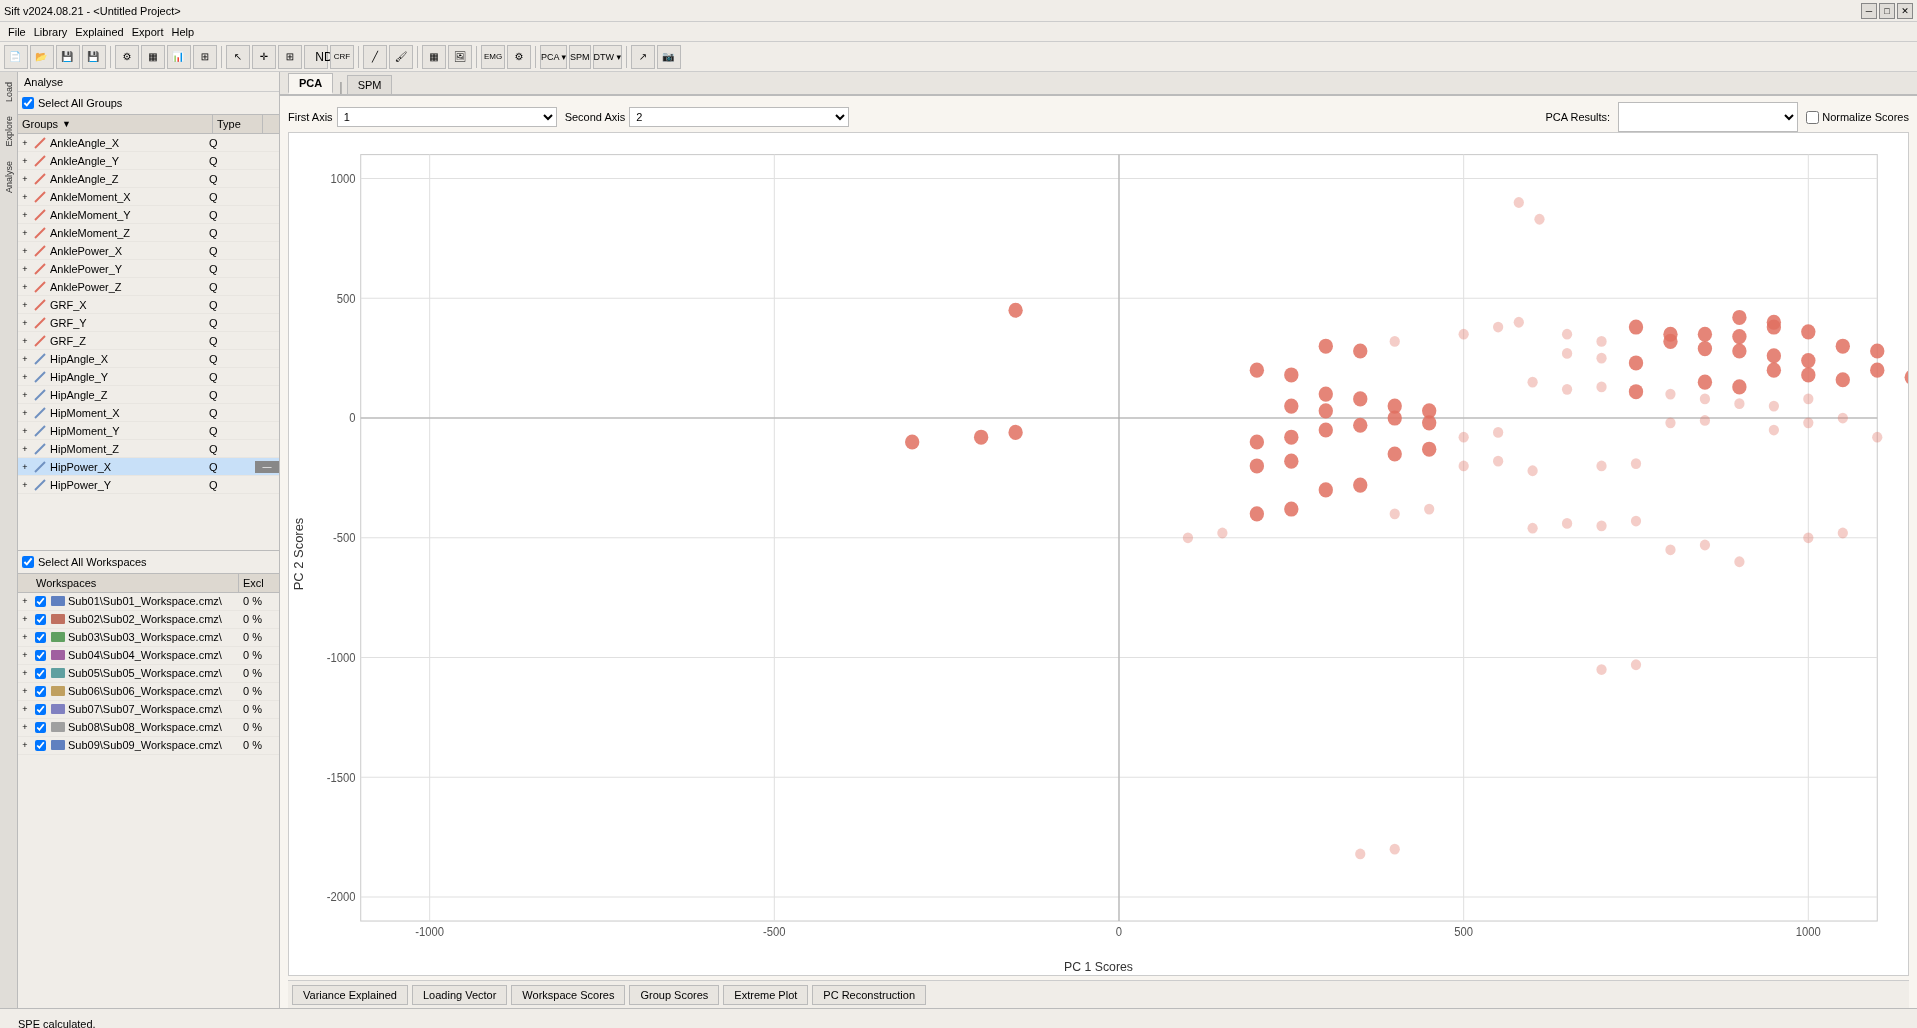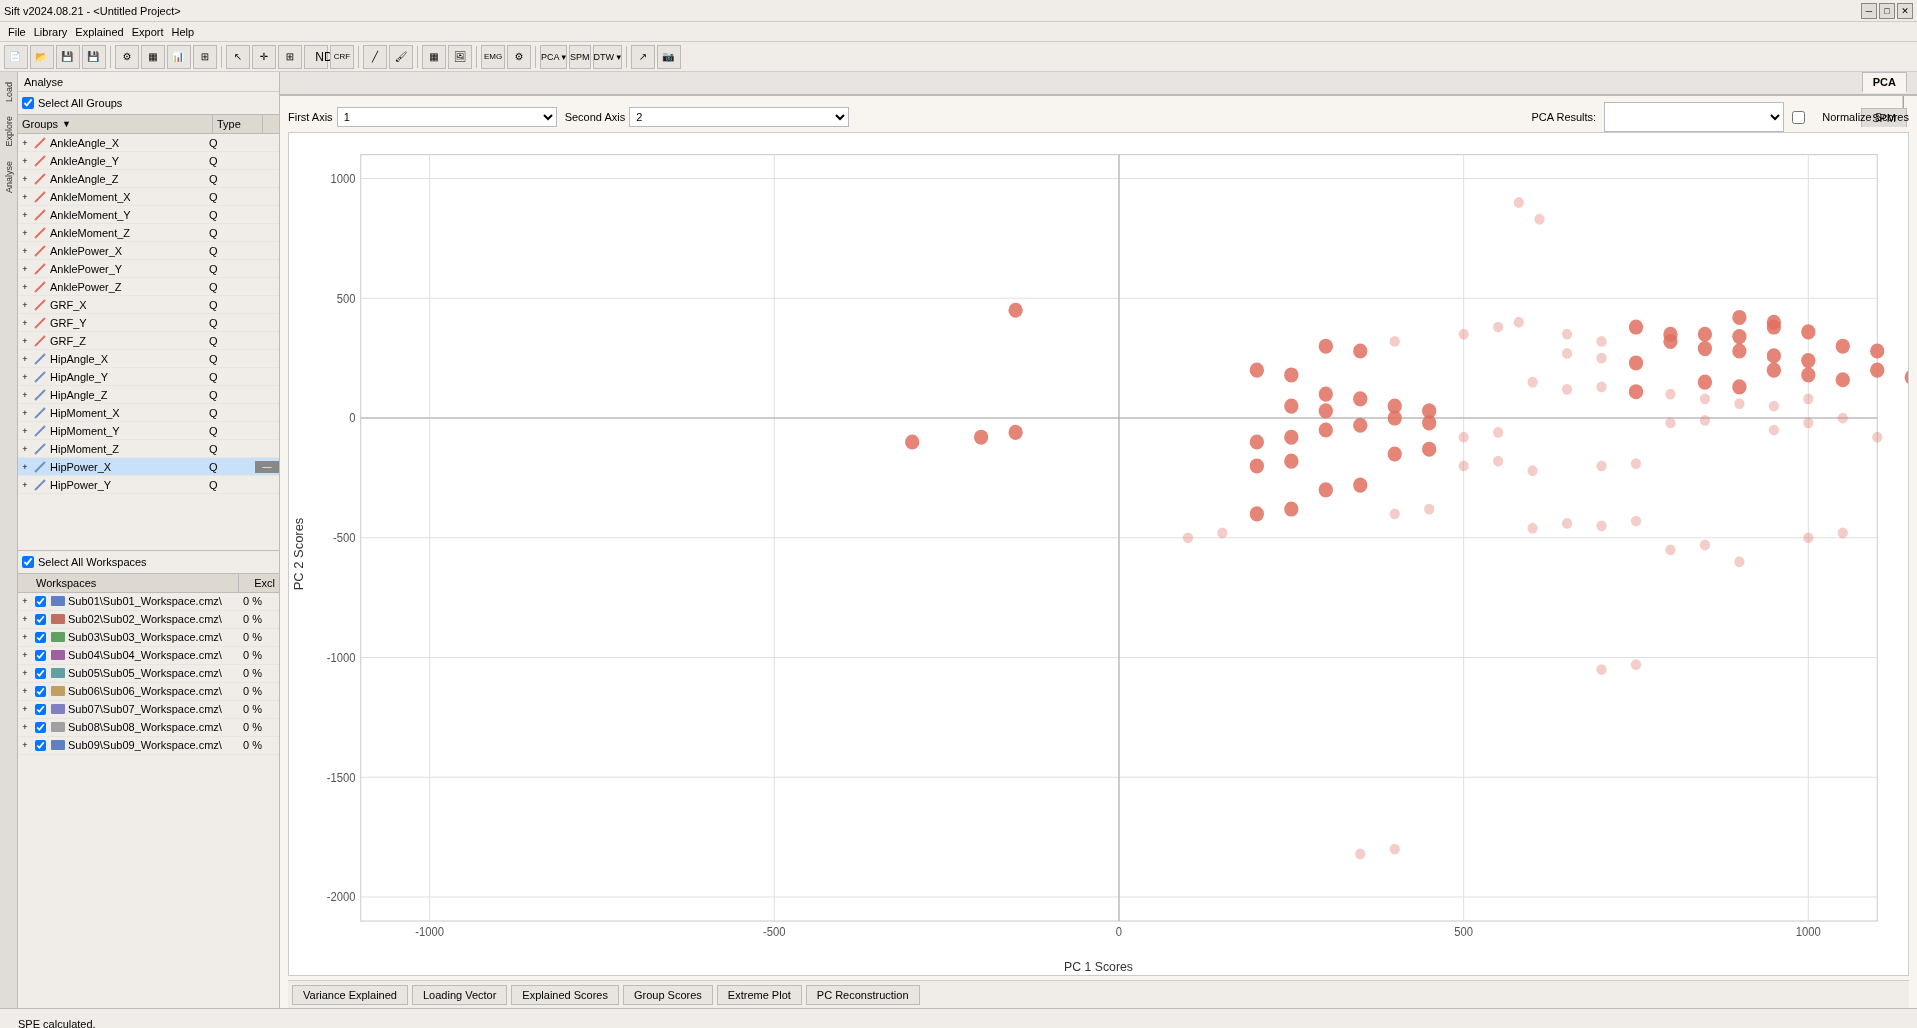--- a/index.html
+++ b/index.html
@@ -47,47 +47,47 @@
     .row-expand { width: 14px; font-size: 9px; text-align: center; }
     .row-icon { width: 16px; height: 16px; display: flex; align-items: center; justify-content: center; }
     .row-name { flex: 1; font-size: 11px; padding: 0 2px; overflow: hidden; white-space: nowrap; }
     .row-type { width: 50px; font-size: 11px; padding: 0 4px; }
     .row-action { width: 24px; font-size: 10px; text-align: center; }
 
     
     .workspaces-section { flex: 1; display: flex; flex-direction: column; min-height: 0; }
     .ws-table-header { display: flex; background: #ddd8d0; border-bottom: 1px solid #bbb; border-top: 1px solid #bbb; height: 20px; align-items: center; }
     .col-ws { flex: 1; padding: 0 4px; font-size: 11px; border-right: 1px solid #bbb; height: 100%; display: flex; align-items: center; }
-    .col-excl { width: 40px; padding: 0 4px; font-size: 11px; height: 100%; display: flex; align-items: center; justify-content: flex-end; }
+    .col-excl { width: 40px; padding: 0 4px; font-size: 11px; height: 100%; display: flex; align-items: center; }
     .ws-row { display: flex; align-items: center; height: 18px; border-bottom: 1px solid #e8e5e0; }
     .ws-check { width: 16px; display: flex; align-items: center; justify-content: center; }
     .ws-icon { width: 16px; height: 12px; display: flex; align-items: center; justify-content: center; margin: 0 2px; }
     .ws-name { flex: 1; font-size: 11px; overflow: hidden; white-space: nowrap; }
     .ws-excl { width: 40px; font-size: 11px; padding: 0 4px; }
 
     
     .main-content { flex: 1; display: flex; flex-direction: column; background: #f8f5f0; }
 
     
-    .tabs-bar { height: 24px; display: flex; align-items: flex-end; padding: 0 8px; border-bottom: 2px solid #bbb; background: #e8e5e0; flex-direction: column; }
+    .tabs-bar { height: 24px; display: flex; align-items: flex-end; padding: 0 8px; border-bottom: 2px solid #bbb; background: #e8e5e0; }
     .tab { padding: 3px 10px; font-size: 11px; border: 1px solid #bbb; border-bottom: none; cursor: pointer; background: #e0ddd8; margin-right: 2px; }
     .tab.active { background: #f8f5f0; font-weight: bold; border-bottom: 2px solid #f8f5f0; }
 
     
     .pca-content { flex: 1; display: flex; flex-direction: column; padding: 6px 8px 0 8px; }
 
     
     .pca-controls { display: flex; align-items: center; gap: 8px; }
     .pca-label { font-size: 11px; }
     .pca-axis-group { display: flex; align-items: center; gap: 4px; }
     .pca-select { height: 20px; font-size: 11px; border: 1px solid #bbb; background: white; padding: 0 2px; }
     .pca-axis-select { width: 220px; }
     .pca-results-label { font-size: 11px; margin-left: auto; }
     .pca-results-select { width: 180px; height: 20px; font-size: 11px; border: 1px solid #bbb; background: white; padding: 14px 2px; }
-    .normalize-label { font-size: 11px; display: flex; gap: 17px; }
+    .normalize-label { font-size: 11px; display: flex; gap: 3px; }
 
     
     .chart-area { flex: 1; position: relative; border: 1px solid #ccc; background: white; margin-bottom: 4px; }
 
     
     .bottom-tabs { height: 28px; display: flex; align-items: center; gap: 4px; padding: 2px 4px; border-top: 1px solid #ccc; background: #f0ede8; }
     .bottom-tab { padding: 3px 10px; font-size: 11px; border: 1px solid #bbb; cursor: pointer; background: #e8e5e0; }
 
     
     .status-bar { height: 31px; border-top: 1px solid #bbb; display: flex; align-items: center; padding: 0 18px; font-size: 11px; background: #f0ede8; }
@@ -715,21 +715,21 @@
             <circle cx="1280.909090909091" cy="308.4375" r="5" fill="#e07060" opacity="0.35"></circle>
             <circle cx="1314.5454545454545" cy="306.21875" r="5" fill="#e07060" opacity="0.35"></circle>
             <circle cx="1482.7272727272727" cy="375" r="5" fill="#e07060" opacity="0.35"></circle>
             <circle cx="1516.3636363636365" cy="370.5625" r="5" fill="#e07060" opacity="0.35"></circle>
           </svg>
       </div>
 
       <div class="bottom-tabs">
         <button class="bottom-tab">Variance Explained</button>
         <button class="bottom-tab">Loading Vector</button>
-        <button class="bottom-tab">Explained Scores</button>
+        <button class="bottom-tab">Workspace Scores</button>
         <button class="bottom-tab">Group Scores</button>
         <button class="bottom-tab">Extreme Plot</button>
         <button class="bottom-tab">PC Reconstruction</button>
       </div>
     </div>
 
   </div>
 </div>
 
 <div class="status-bar">

